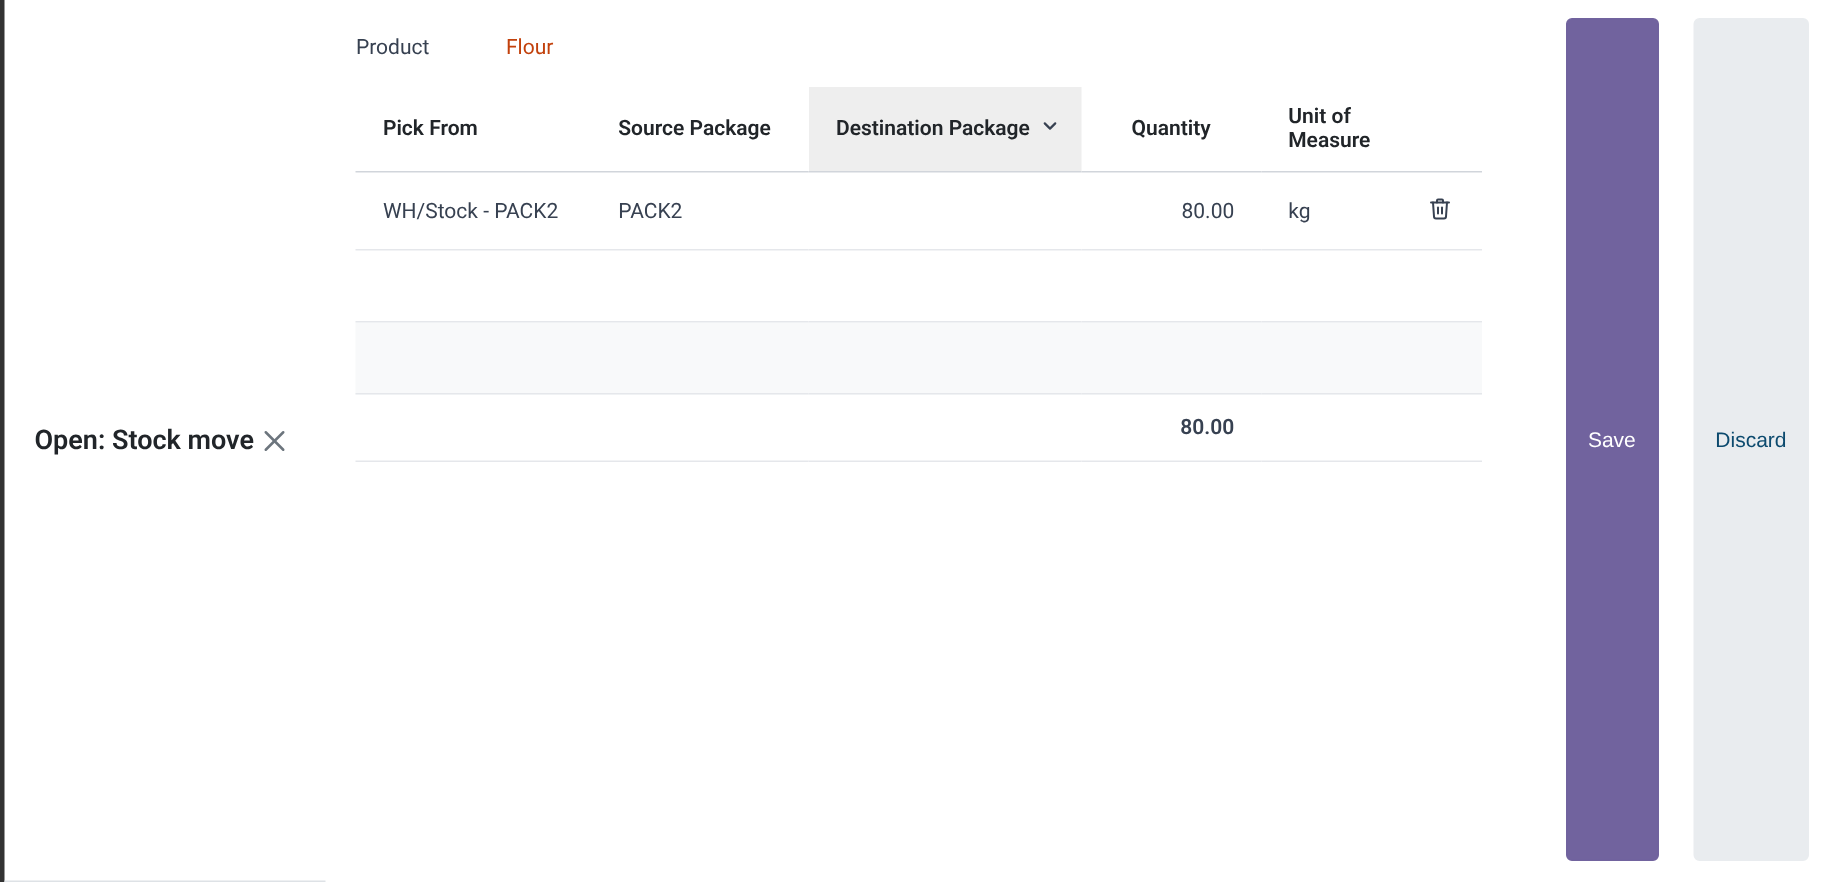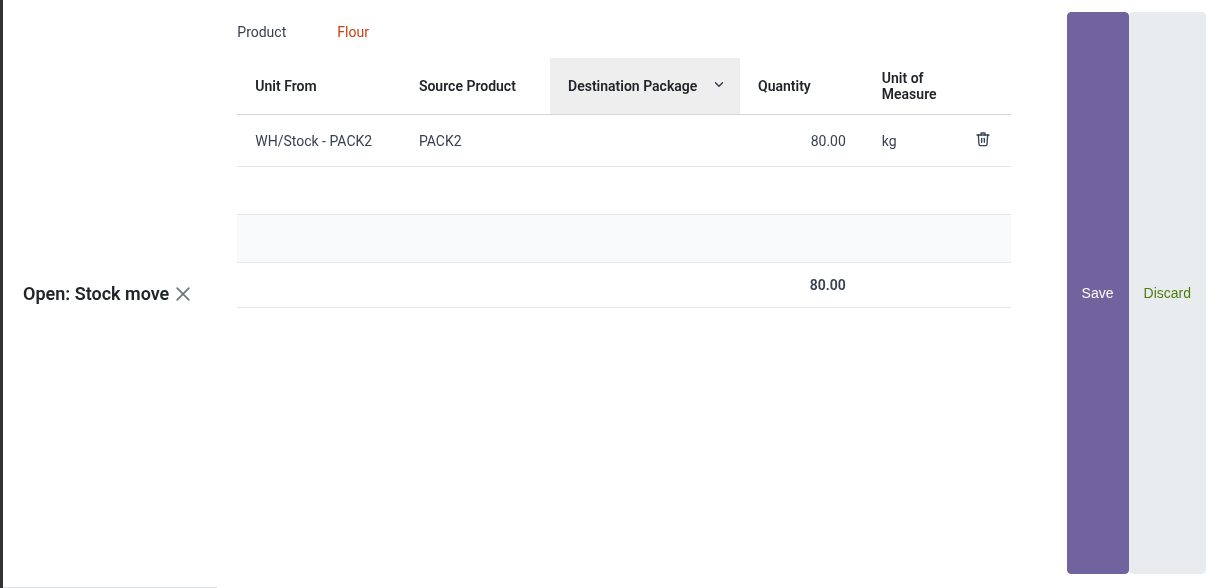--- a/index.html
+++ b/index.html
@@ -80,21 +80,21 @@
       border-collapse: collapse;
     }
     thead th {
       text-align: left;
       font-weight: 600;
       font-size: 14px;
       padding: 12px 18px;
       border-bottom: 1px solid #d1d5db;
       color: #212529;
     }
-    thead th.qty-col { text-align: left; }
+    thead th.qty-col { text-align: center; }
     thead th.dest-col {
       background: #eeeeee;
       position: relative;
       margin-left: 40px;
     }
     .dest-chevron {
       position: absolute;
       right: 14px;
       top: 50%;
       transform: translateY(-50%);
@@ -133,38 +133,38 @@
     .total-row td {
       padding: 14px 18px;
       font-weight: 600;
       font-size: 14px;
     }
     .total-row td.qty-cell { text-align: right; }
 
     .modal-footer {
       padding: 12px 20px 14px 20px;
       display: flex;
-      gap: 0;
+      gap: 23px;
     }
     .btn {
       padding: 8px 14px;
       border-radius: 4px;
       font-size: 14px;
       cursor: pointer;
       border: 1px solid transparent;
       font-weight: 500;
     }
     .btn-primary {
       background: #71639e;
       color: #fff;
       border-color: #71639e;
     }
     .btn-secondary {
       background: #e9ecef;
-      color: #4d7c0f;
+      color: #0c4a6e;
       border-color: #e9ecef;
     }
   </style>
 </head>
 <body>
 
 <div class="modal">
   <div class="modal-header">
     <h2 class="modal-title">Open: Stock move</h2>
     <button class="close-btn">
@@ -186,22 +186,22 @@
         <colgroup>
           <col style="width:230px">
           <col style="width:215px">
           <col style="width:275px">
           <col style="width:160px">
           <col style="width:auto">
           <col style="width:50px">
         </colgroup>
         <thead>
           <tr>
-            <th>Unit From</th>
-            <th>Source Product</th>
+            <th>Pick From</th>
+            <th>Source Package</th>
             <th class="dest-col">
               <span>Destination Package</span>
               <span class="dest-chevron">
                 <svg width="14" height="14" viewBox="0 0 24 24" fill="none" stroke="currentColor" stroke-width="2.5" stroke-linecap="round" stroke-linejoin="round">
                     <polyline points="6 9 12 15 18 9"></polyline>
                   </svg>
               </span>
             </th>
             <th class="qty-col">Quantity</th>
             <th>Unit of Measure</th>

